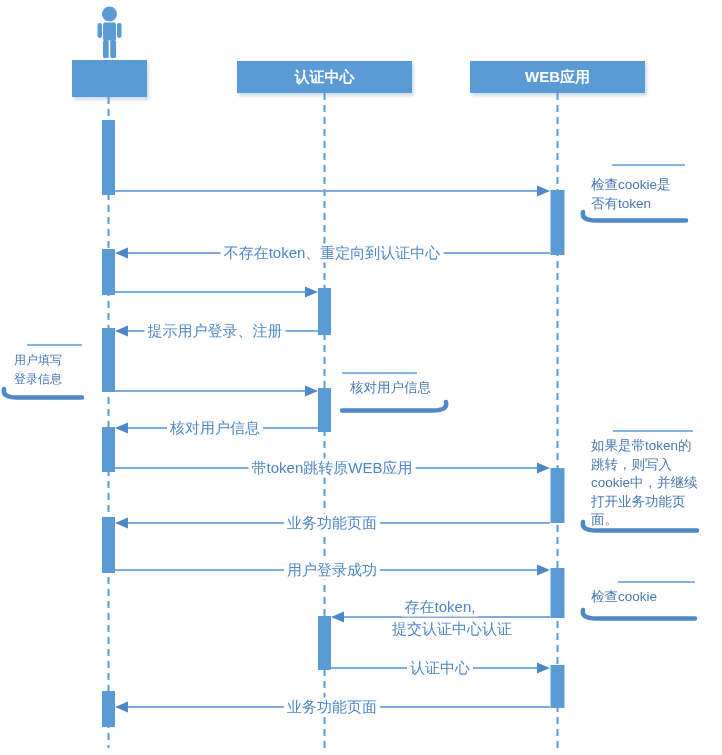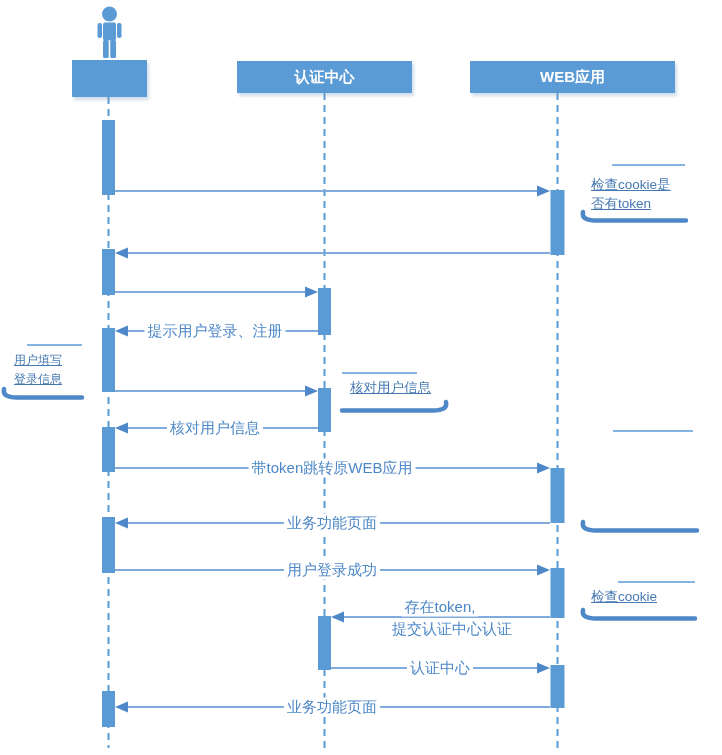--- a/index.html
+++ b/index.html
@@ -27,21 +27,20 @@
     font-size:15px;display:flex;align-items:center;justify-content:center;
     box-shadow:2px 3px 3px rgba(120,160,200,.35);
   }
   .msg-label{
     position:absolute;transform:translate(-50%,-50%);background:#fff;
     padding:0 3px;font-size:15px;color:var(--c-label);white-space:nowrap;
   }
   .note{
     position:absolute;font-size:13.5px;line-height:18.5px;color:var(--c-note);
     white-space:pre-line;
-    text-decoration:underline;
   }
 </style>
 </head>
 <body>
 
 <div class="canvas">
 
   <svg class="layer" width="722" height="755" viewBox="0 0 722 755">
 
     <g>
@@ -134,34 +133,40 @@
     <path class="bracket" d="M 583,522 Q 581,530.5 596,530.5 L 697,530.5"></path>
     <path class="bracket" d="M 583,610 Q 581,618.5 596,618.5 L 695,618.5"></path>
   </svg>
 
   <div class="pbox" style="left:72px;top:60px;width:75px;height:37px">
     <span></span>
   </div>
   <div class="pbox" style="left:237px;top:61px;width:175px;height:32px">
     <span>认证中心</span>
   </div>
-  <div class="pbox" style="left:470px;top:61px;width:205px;height:32px">
+  <div class="pbox" style="left:470px;top:61px;width:175px;height:32px">
     <span>WEB应用</span>
   </div>
 
+  <div class="msg-label" style="left:332px;top:253px">不存在token、重定向到认证中心</div>
   <div class="msg-label" style="left:215px;top:331px">提示用户登录、注册</div>
   <div class="msg-label" style="left:215px;top:428px">核对用户信息</div>
   <div class="msg-label" style="left:332px;top:468px">带token跳转原WEB应用</div>
   <div class="msg-label" style="left:332px;top:523px">业务功能页面</div>
   <div class="msg-label" style="left:332px;top:570px">用户登录成功</div>
   <div class="msg-label" style="left:440px;top:607px">存在token,</div>
   <div class="msg-label" style="left:452px;top:629px">提交认证中心认证</div>
   <div class="msg-label" style="left:440px;top:668px">认证中心</div>
   <div class="msg-label" style="left:332px;top:707px">业务功能页面</div>
 
   <div class="note" style="left:591px;top:176px">检查cookie是
 否有token</div>
   <div class="note" style="left:14px;top:351px;font-size:12px">用户填写
 登录信息</div>
   <div class="note" style="left:350px;top:379px">核对用户信息</div>
+  <div class="note" style="left:591px;top:437px">如果是带token的
+跳转，则写入
+cookie中，并继续
+打开业务功能页
+面。</div>
   <div class="note" style="left:591px;top:588px">检查cookie</div>
 
 </div>
 
 </body></html>

